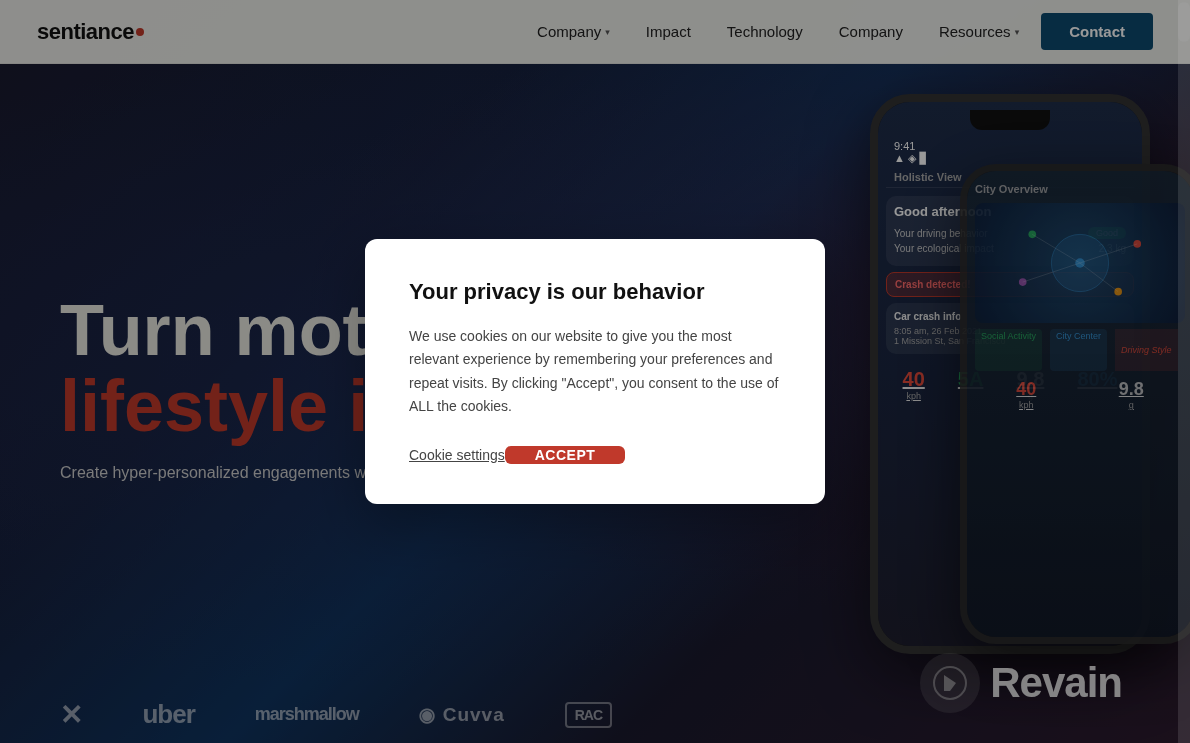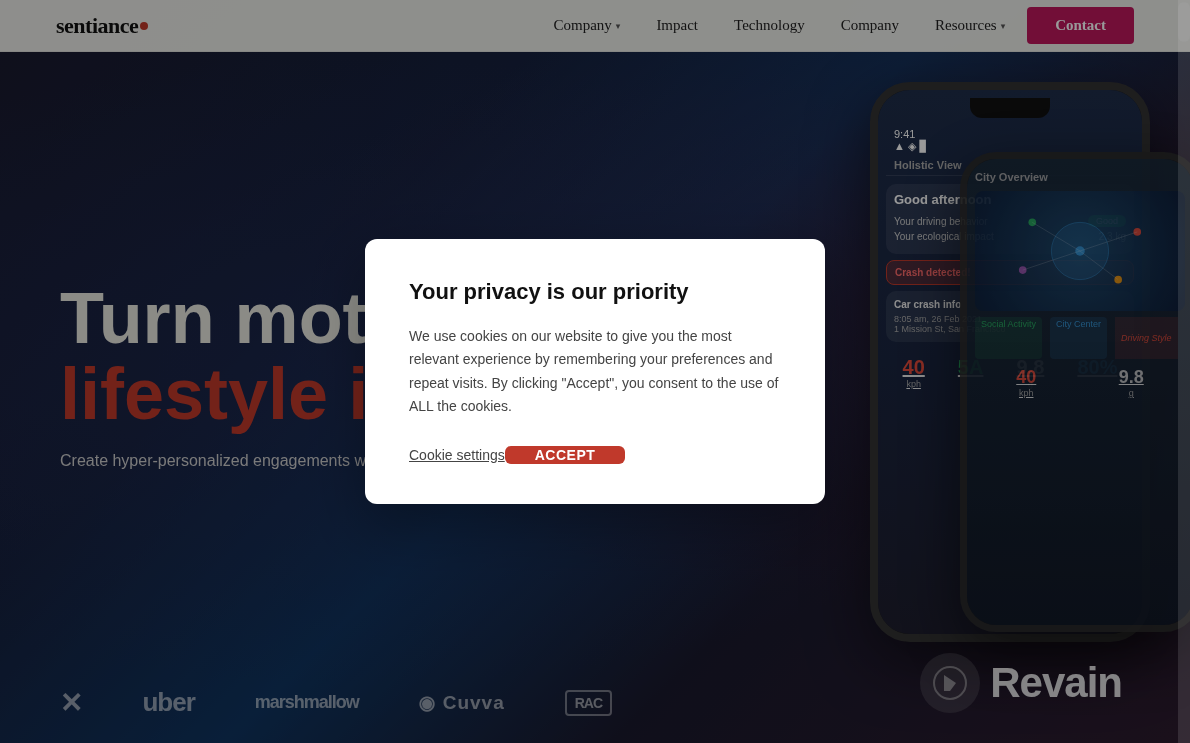--- a/index.html
+++ b/index.html
@@ -29,25 +29,24 @@
                   radial-gradient(ellipse at 80% 40%, rgba(80,20,40,0.4) 0%, transparent 50%);
     }
 
     
     .navbar {
       position: relative;
       z-index: 100;
       display: flex;
       align-items: center;
       justify-content: space-between;
-      padding: 0 56px;
-      height: 52px;
+      padding: 0 37px;
+      height: 64px;
       background: rgba(245, 245, 240, 0.97);
       border-bottom: 1px solid rgba(0,0,0,0.05);
-      font-family: Liberation Serif, serif;
     }
 
     .navbar-logo {
       display: flex;
       align-items: center;
     }
 
     .logo-text {
       font-size: 22px;
       font-weight: 700;
@@ -84,21 +83,21 @@
       align-items: center;
       gap: 4px;
     }
 
     .nav-arrow {
       font-size: 9px;
       color: #555;
     }
 
     .btn-contact {
-      background: #be185d;
+      background: #0c4a6e;
       color: #fff !important;
       padding: 10px 28px !important;
       border-radius: 6px;
       font-weight: 600 !important;
       font-size: 15px !important;
     }
 
     
     .hero {
       position: relative;
@@ -570,20 +569,20 @@
     <svg width="36" height="36" viewBox="0 0 36 36">
       <circle cx="18" cy="18" r="16" fill="none" stroke="rgba(200,200,200,0.5)" stroke-width="2"></circle>
       <path d="M12 10 L12 26 L18 26 L24 18 L18 14 Z" fill="rgba(200,200,200,0.6)"></path>
     </svg>
   </div>
   <span class="revain-text">Revain</span>
 </div>
 
 <div class="modal-overlay">
   <div class="modal">
-    <h2 class="modal-title">Your privacy is our priority</h2>
+    <h2 class="modal-title">Your privacy is our behavior</h2>
     <p class="modal-body">We use cookies on our website to give you the most relevant experience by remembering your preferences and repeat visits. By clicking "Accept", you consent to the use of ALL the cookies.</p>
     <div class="modal-actions">
       <button class="btn-cookie-settings">Cookie settings</button>
       <button class="btn-accept">ACCEPT</button>
     </div>
   </div>
 </div>
 
 </body></html>

